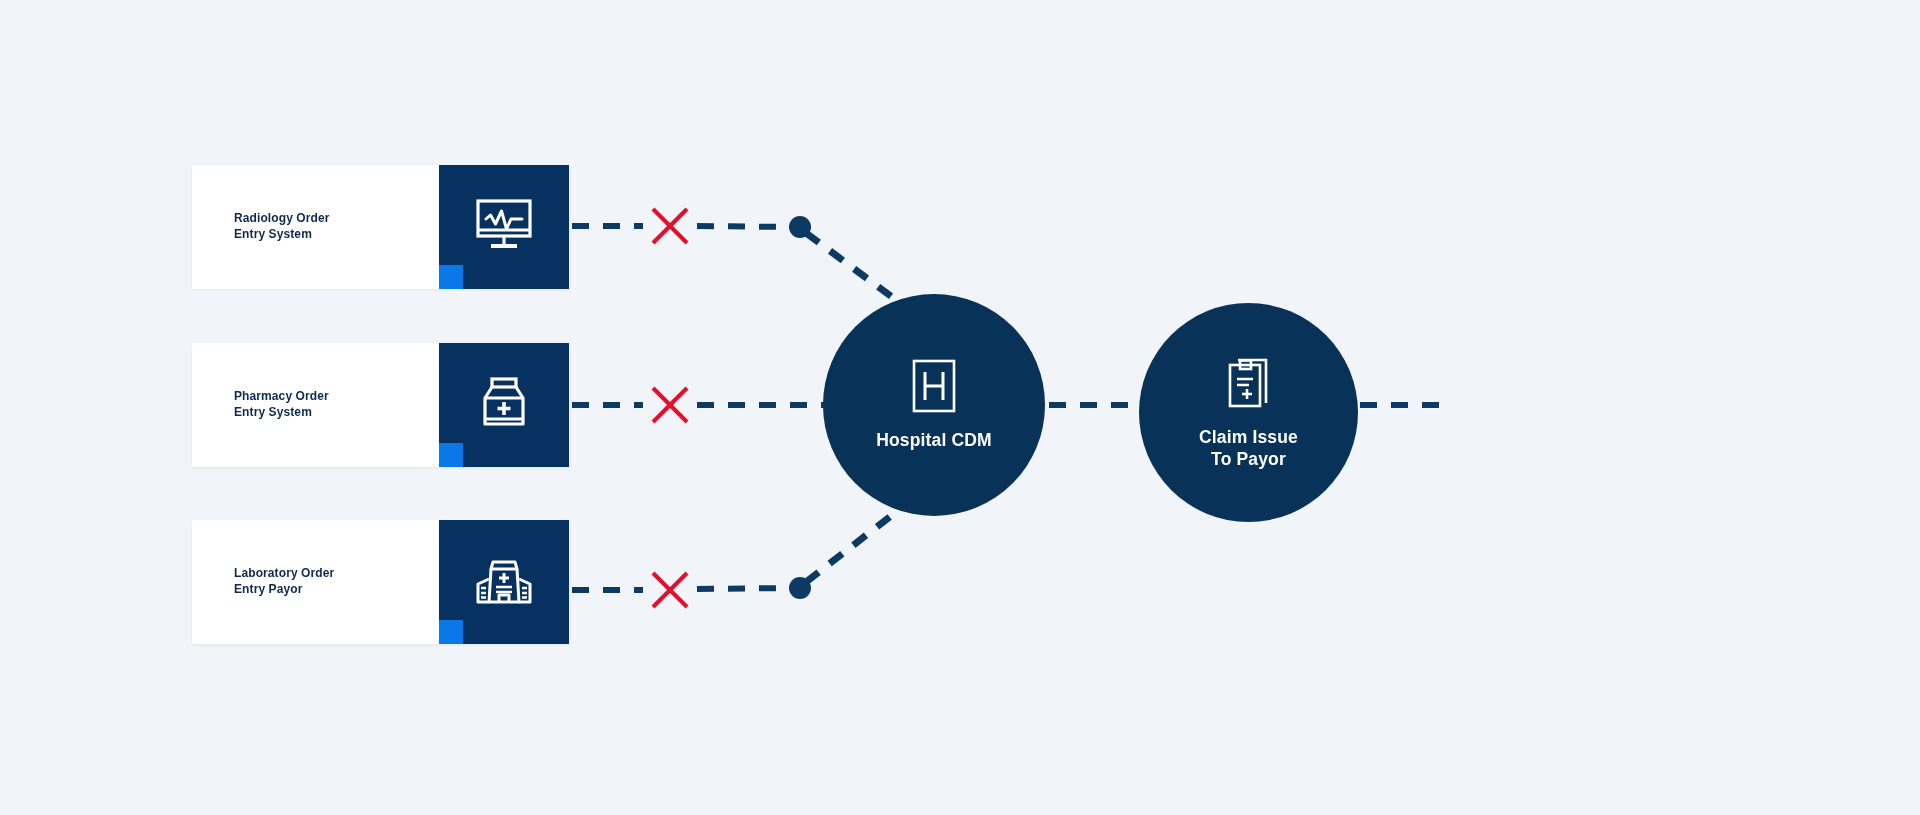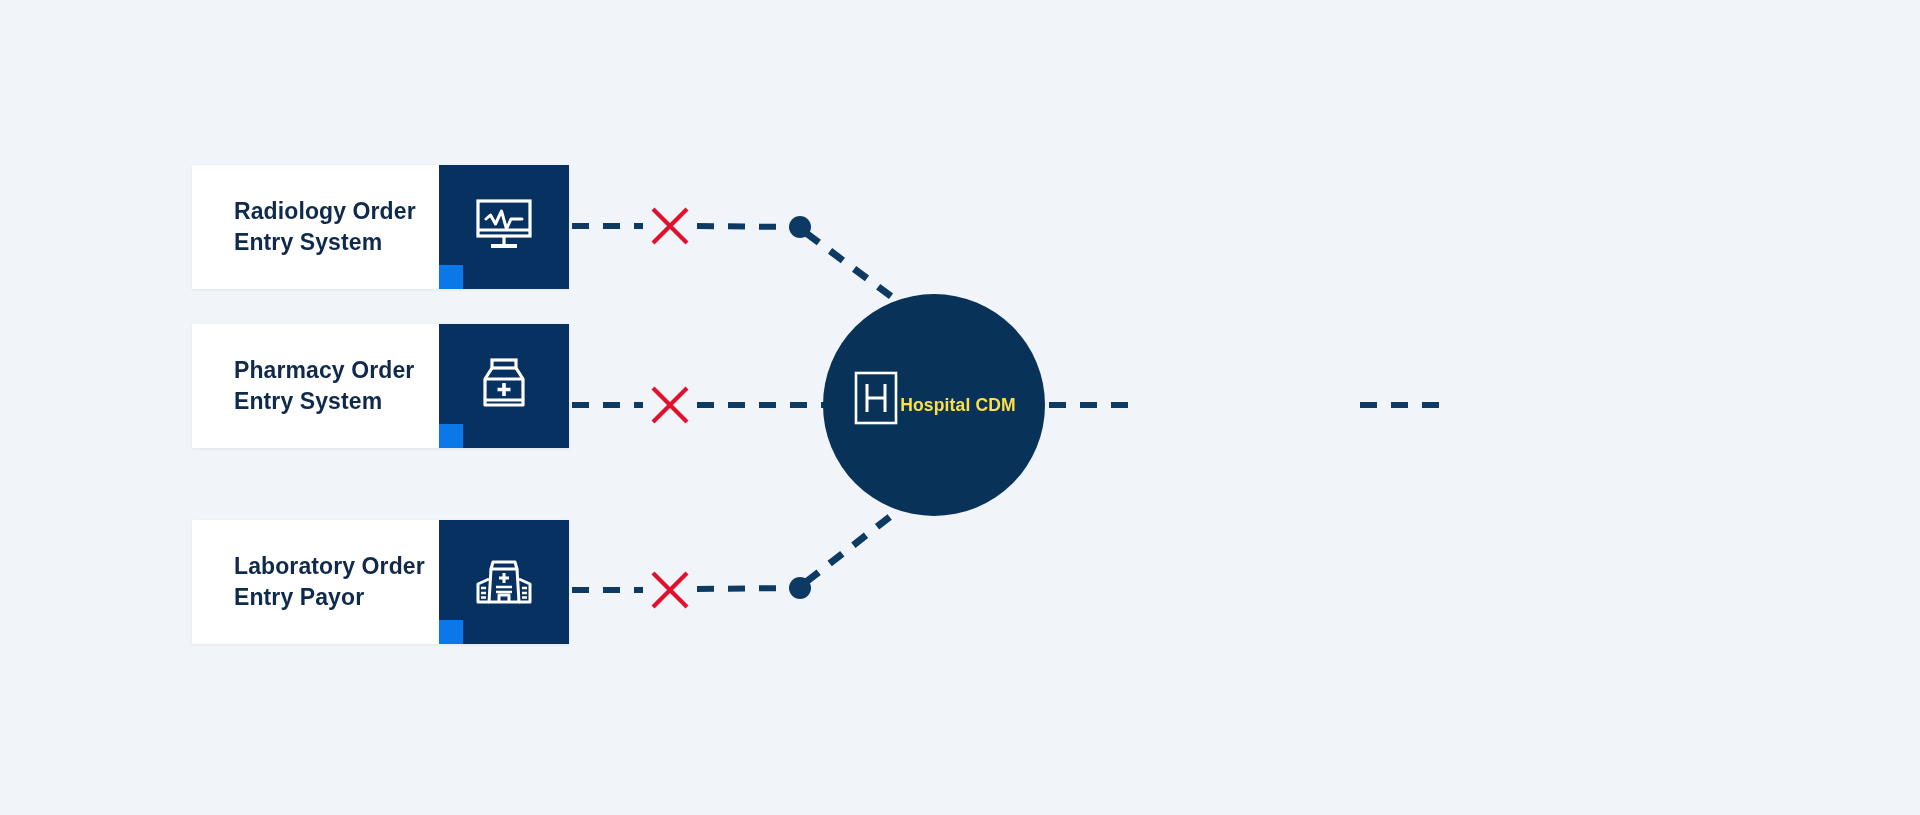--- a/index.html
+++ b/index.html
@@ -43,21 +43,21 @@
   .src-card .body {
     flex: 1 1 auto;
     background: #ffffff;
     display: flex;
     align-items: center;
     padding-left: 42px;
     box-sizing: border-box;
   }
   .src-card .label {
     color: #102a4c;
-    font-size: 23px;
+    font-size: 12px;
     font-weight: 700;
     line-height: 1.33;
     letter-spacing: .1px;
     white-space: pre-line;
   }
   .src-card .iconpanel {
     position: relative;
     flex: 0 0 130px;
     background: #063160;
     display: flex;
@@ -71,24 +71,24 @@
     width: 24px;
     height: 24px;
     background: #0a78e8;
   }
 
   
   .node {
     position: absolute;
     border-radius: 50%;
     display: flex;
-    flex-direction: row;
+    flex-direction: column;
     align-items: center;
     justify-content: center;
-    color: #fde047;
+    color: #ffffff;
     text-align: center;
   }
   .node.navy { background: #083258; }
   .node.red  { background: #e2102c; }
   .node .nicon {
     display: block;
     margin-bottom: 11px;
   }
   .node .ntitle {
     font-size: 17.5px;
@@ -152,21 +152,21 @@
           <path d="M6 33 H58" stroke-width="3.2"></path>
           <path d="M32 39 V47"></path>
           <path d="M19 49 H45" stroke-width="4"></path>
           <path d="M14 22 l4.5 -4 l5 9 l6 -13 l5 18 l4.5 -10 h11" stroke-width="3" stroke-linejoin="round" stroke-linecap="round" fill="none"></path>
         </svg>
       </span>
       <span class="accent"></span>
     </div>
   </div>
 
-  <div class="src-card" id="card-pharmacy" style="left:192px; top:324px;">
+  <div class="src-card" id="card-pharmacy" style="left:192px; top:343px;">
     <div class="body">
       <div class="label">Pharmacy Order
 Entry System</div>
     </div>
     <div class="iconpanel">
       <span>
         <svg width="58" height="58" viewBox="0 0 58 58" fill="none" stroke="#ffffff" stroke-width="3.2">
           <rect x="17" y="5" width="24" height="8"></rect>
           <path d="M17 13 L10 24 V50 H48 V24 L41 13" stroke-linejoin="round"></path>
           <path d="M10 24 H48"></path>
@@ -230,15 +230,33 @@
   <div class="node navy" id="node-cdm">
     <span class="nicon">
       <svg width="48" height="56" viewBox="0 0 48 56" fill="none" stroke="#ffffff" stroke-width="2.6">
         <rect x="4" y="3" width="40" height="50"></rect>
         <path d="M15 14 V42 M33 14 V42 M15 28 H33" stroke-width="3"></path>
       </svg>
     </span>
     <div class="ntitle">Hospital CDM</div>
   </div>
 
+  <div class="node navy" id="node-claim">
+    <span class="nicon">
+      <svg width="46" height="56" viewBox="0 0 46 56" fill="none" stroke="#ffffff" stroke-width="2.6">
+
+        <path d="M12 5 H40 V48"></path>
+
+        <rect x="4" y="10" width="30" height="41"></rect>
+
+        <rect x="14" y="5.5" width="11" height="8.5"></rect>
+
+        <path d="M11 24 H27 M11 30 H23" stroke-width="2.6"></path>
+
+        <path d="M21 34 V44 M16 39 H26" stroke-width="2.6"></path>
+      </svg>
+    </span>
+    <div class="ntitle">Claim Issue
+To Payor</div>
+  </div>
 
 
 </div>
 
 </body></html>

